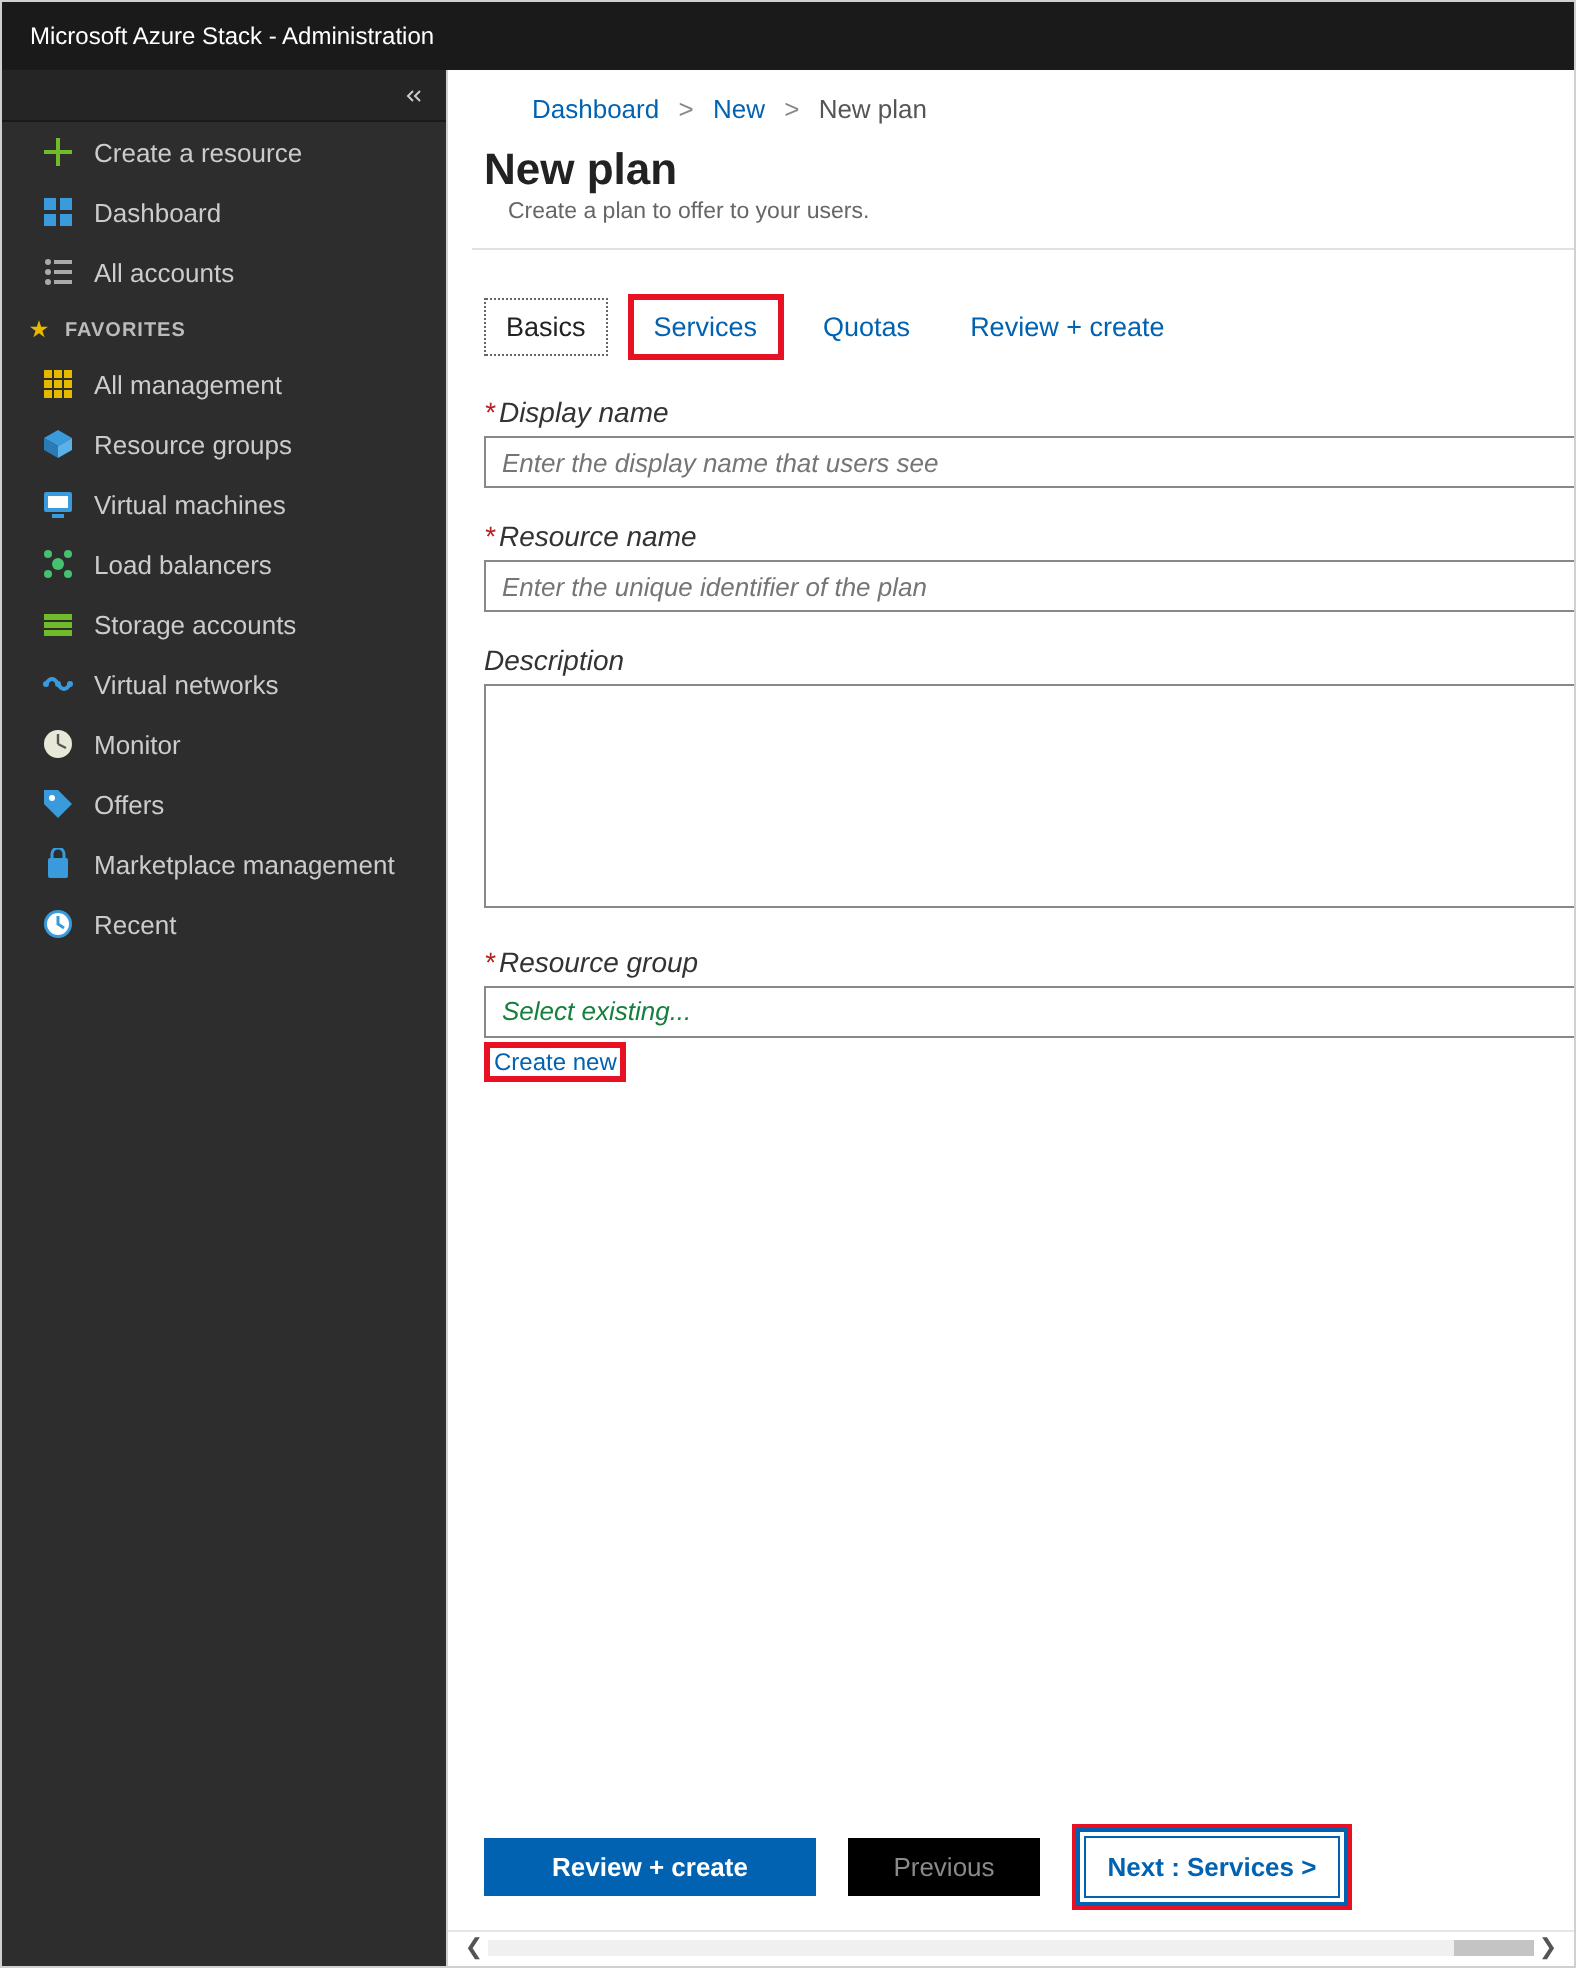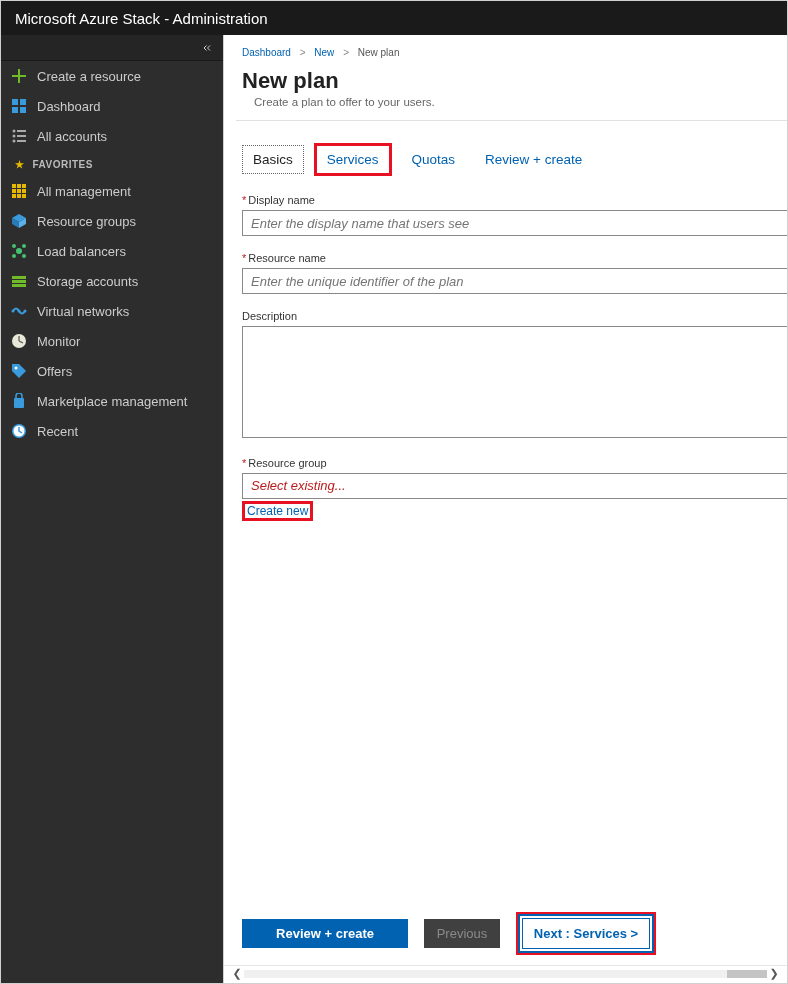--- a/index.html
+++ b/index.html
@@ -1,53 +1,53 @@
 <!DOCTYPE html>
 <html><head>
   <meta charset="utf-8">
   <style>
     * { box-sizing: border-box; margin: 0; padding: 0; }
     body { font-family: "Segoe UI", Arial, sans-serif; font-size: 13px; width: 788px; height: 984px; overflow: hidden; background: #fff; border: 1px solid #d0d0d0; }
     
-    .topbar { background: #1a1a1a; color: #fff; height: 34px; display: flex; align-items: center; padding: 0 14px; font-size: 15px; text-align: right; }
+    .topbar { background: #1a1a1a; color: #fff; height: 34px; display: flex; align-items: center; padding: 0 14px; font-size: 12px; text-align: right; }
     
     .shell { display: flex; height: calc(100% - 34px); }
     
     .sidebar { width: 222px; background: #2d2d2d; color: #ccc; display: flex; flex-direction: column; font-size: 13px; }
     .collapse-row { height: 26px; display: flex; justify-content: flex-end; align-items: center; padding-right: 10px; background: #252525; border-bottom: 1px solid #1a1a1a;}
     .collapse-row svg { stroke: #ccc; }
-    .nav-item { display: flex; align-items: center; padding: 7px 10px; cursor: pointer; gap: 10px; }
+    .nav-item { display: flex; align-items: center; padding: 7px 20px; cursor: pointer; gap: 10px; }
     .nav-item .ic { width: 16px; height: 16px; display: inline-flex; align-items: center; justify-content: center; flex-shrink: 0; }
     .fav-header { display: flex; align-items: center; padding: 8px 14px 6px 14px; gap: 8px; font-size: 10px; letter-spacing: .5px; font-weight: 600; color: #bbb; }
     
     .main { flex: 1; display: flex; flex-direction: column; background: #fff; border-left: 1px solid #d0d0d0; min-width: 0; }
-    .breadcrumbs { padding: 12px 18px 8px 18px; font-size: 10px; color: #555; }
+    .breadcrumbs { padding: 12px 18px 8px 18px; font-size: 13px; color: #555; margin-left: 24px; }
     .breadcrumbs a { color: #0062b1; text-decoration: none; }
     .breadcrumbs .sep { color: #888; padding: 0 6px; }
     .page-title { padding: 2px 18px 0 18px; font-size: 22px; font-weight: 600; color: #222; }
     .page-subtitle { padding: 2px 18px 12px 18px; font-size: 11.5px; color: #666; border-bottom: 1px solid #e1e1e1; margin-left: 12px; }
     
     .content { flex: 1; padding: 22px 0 0 18px; overflow: hidden; }
     .tabs { display: flex; gap: 10px; margin-bottom: 18px; align-items: center; }
     .tab { padding: 6px 10px; cursor: pointer; color: #0062b1; font-size: 13.5px; }
     .tab.active { border: 1px dotted #666; color: #222; }
     .tab.hl { border: 3px solid #e81123; }
     
     .form-row { margin-bottom: 16px; }
-    .form-label { font-size: 11px; color: #333; margin-bottom: 4px; }
+    .form-label { font-size: 14px; color: #333; margin-bottom: 4px; font-style: italic; }
     .form-label .req { color: #b52024; margin-right: 2px; }
     .form-input { width: 100%; padding: 5px 8px; border: 1px solid #888; border-right: none; font-size: 13px; font-style: italic; color: #777; background: #fff; outline: none; height: 26px; }
     .form-textarea { width: 100%; height: 112px; border: 1px solid #888; border-right: none; resize: none; padding: 5px 8px; font-size: 13px; font-family: inherit; outline: none; }
-    .form-select { width: 100%; padding: 4px 8px; border: 1px solid #888; border-right: none; font-size: 13px; font-style: italic; color: #b91c1c; background: #fff; height: 26px; }
+    .form-select { width: 100%; padding: 4px 8px; border: 1px solid #888; border-right: none; font-size: 13px; font-style: italic; color: #15803d; background: #fff; height: 26px; }
     .create-link { display: inline-block; margin-top: 2px; font-size: 12px; color: #0062b1; text-decoration: none; border: 3px solid #e81123; padding: 0 2px; }
     
     .footer-bar { padding: 14px 18px 10px 18px; display: flex; gap: 16px; align-items: center; }
     .btn { padding: 7px 0; font-size: 13px; border: none; cursor: pointer; text-align: center; }
     .btn-primary { background: #0062b1; color: #fff; font-weight: 600; width: 166px; }
-    .btn-disabled { background: #404040; color: #8a8a8a; width: 76px; }
+    .btn-disabled { background: #000000; color: #8a8a8a; width: 96px; }
     .btn-outline { background: #fff; color: #0062b1; border: 1px solid #0062b1; font-weight: 600; width: 128px; outline: 2px solid #0062b1; outline-offset: 2px; }
     .hl-box { border: 3px solid #e81123; padding: 3px; display: inline-flex; }
     
     .hscroll { height: 18px; display: flex; align-items: center; padding: 0 6px 2px 6px; border-top: 1px solid #e6e6e6;}
     .hscroll .arrow { font-size: 11px; color: #555; width: 14px; text-align: center; cursor: pointer;}
     .hscroll .track { flex: 1; height: 8px; background: #f0f0f0; position: relative; }
     .hscroll .thumb { position: absolute; right: 0; top: 0; height: 8px; width: 40px; background: #c4c4c4; }
   </style>
 </head>
 <body>
@@ -126,20 +126,30 @@
             <polygon points="8,1 15,5 8,9 1,5" fill="#3a9bdc"></polygon>
             <polygon points="1,5 8,9 8,15 1,11" fill="#2a7bb5"></polygon>
             <polygon points="15,5 8,9 8,15 15,11" fill="#5bb0e8"></polygon>
           </svg>
         </span>
       <span>Resource groups</span>
     </div>
     <div class="nav-item">
       <span class="ic">
           <svg width="16" height="16" viewBox="0 0 16 16">
+            <rect x="1" y="2" width="14" height="10" rx="1" fill="#3a9bdc"></rect>
+            <rect x="3" y="4" width="10" height="6" fill="#fff"></rect>
+            <rect x="5" y="13" width="6" height="2" fill="#3a9bdc"></rect>
+          </svg>
+        </span>
+      <span>Virtual machines</span>
+    </div>
+    <div class="nav-item">
+      <span class="ic">
+          <svg width="16" height="16" viewBox="0 0 16 16">
             <circle cx="8" cy="8" r="3" fill="#45c26f"></circle>
             <circle cx="3" cy="3" r="2" fill="#45c26f"></circle>
             <circle cx="13" cy="3" r="2" fill="#45c26f"></circle>
             <circle cx="3" cy="13" r="2" fill="#45c26f"></circle>
             <circle cx="13" cy="13" r="2" fill="#45c26f"></circle>
           </svg>
         </span>
       <span>Load balancers</span>
     </div>
     <div class="nav-item">

